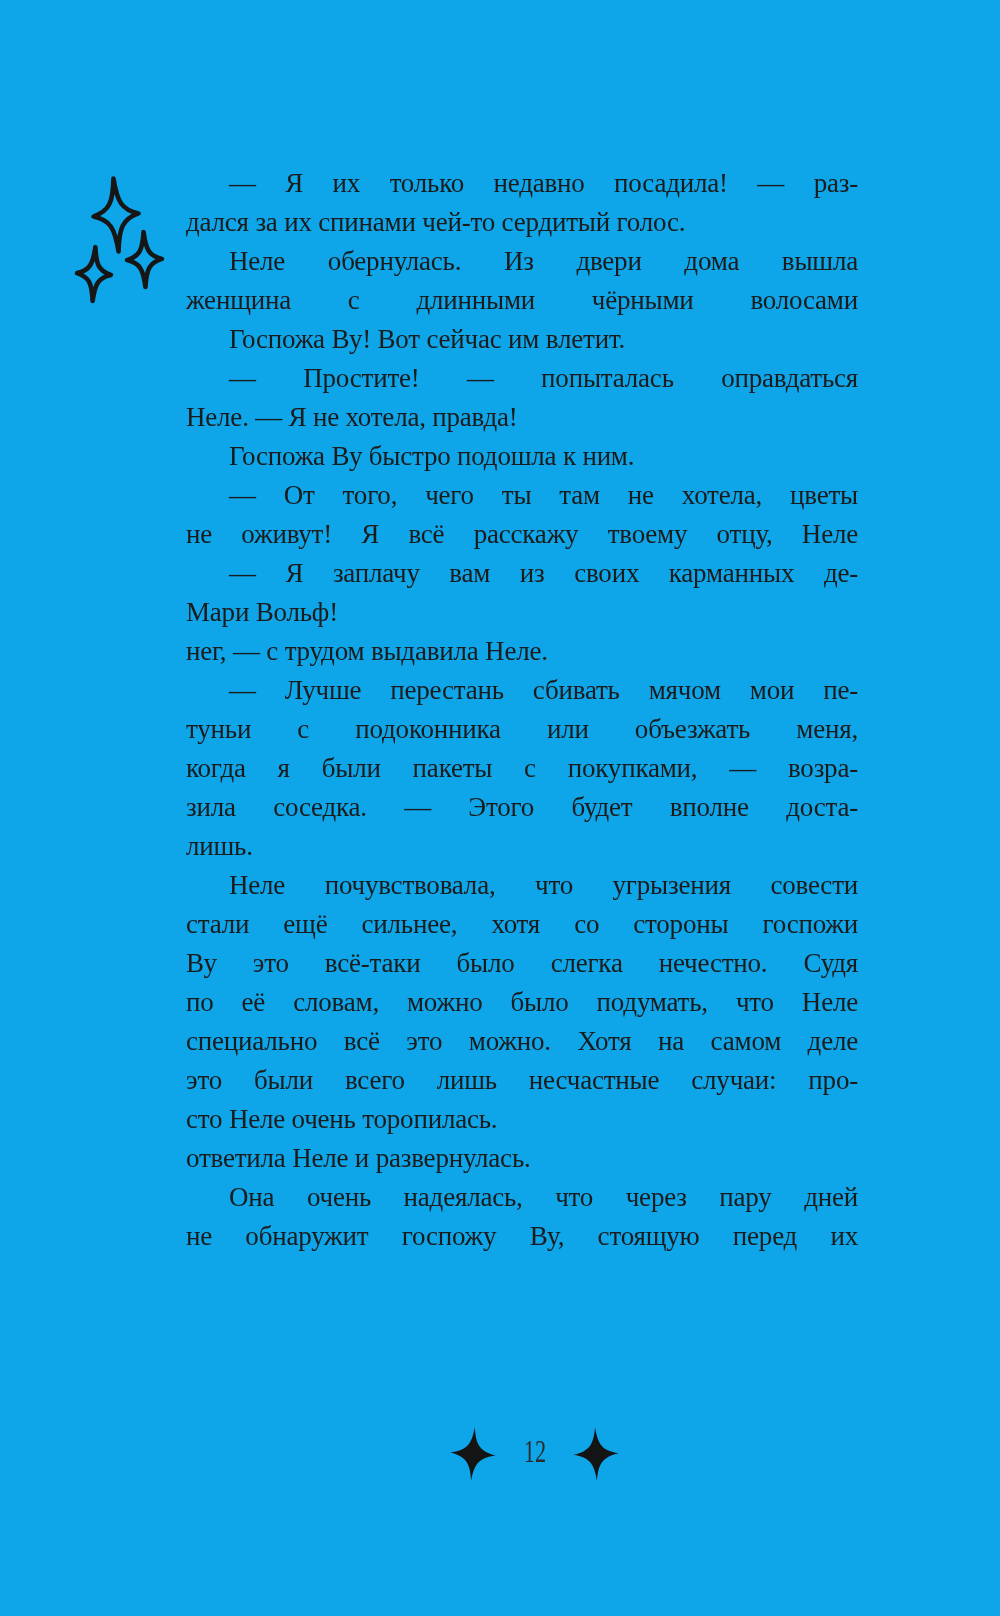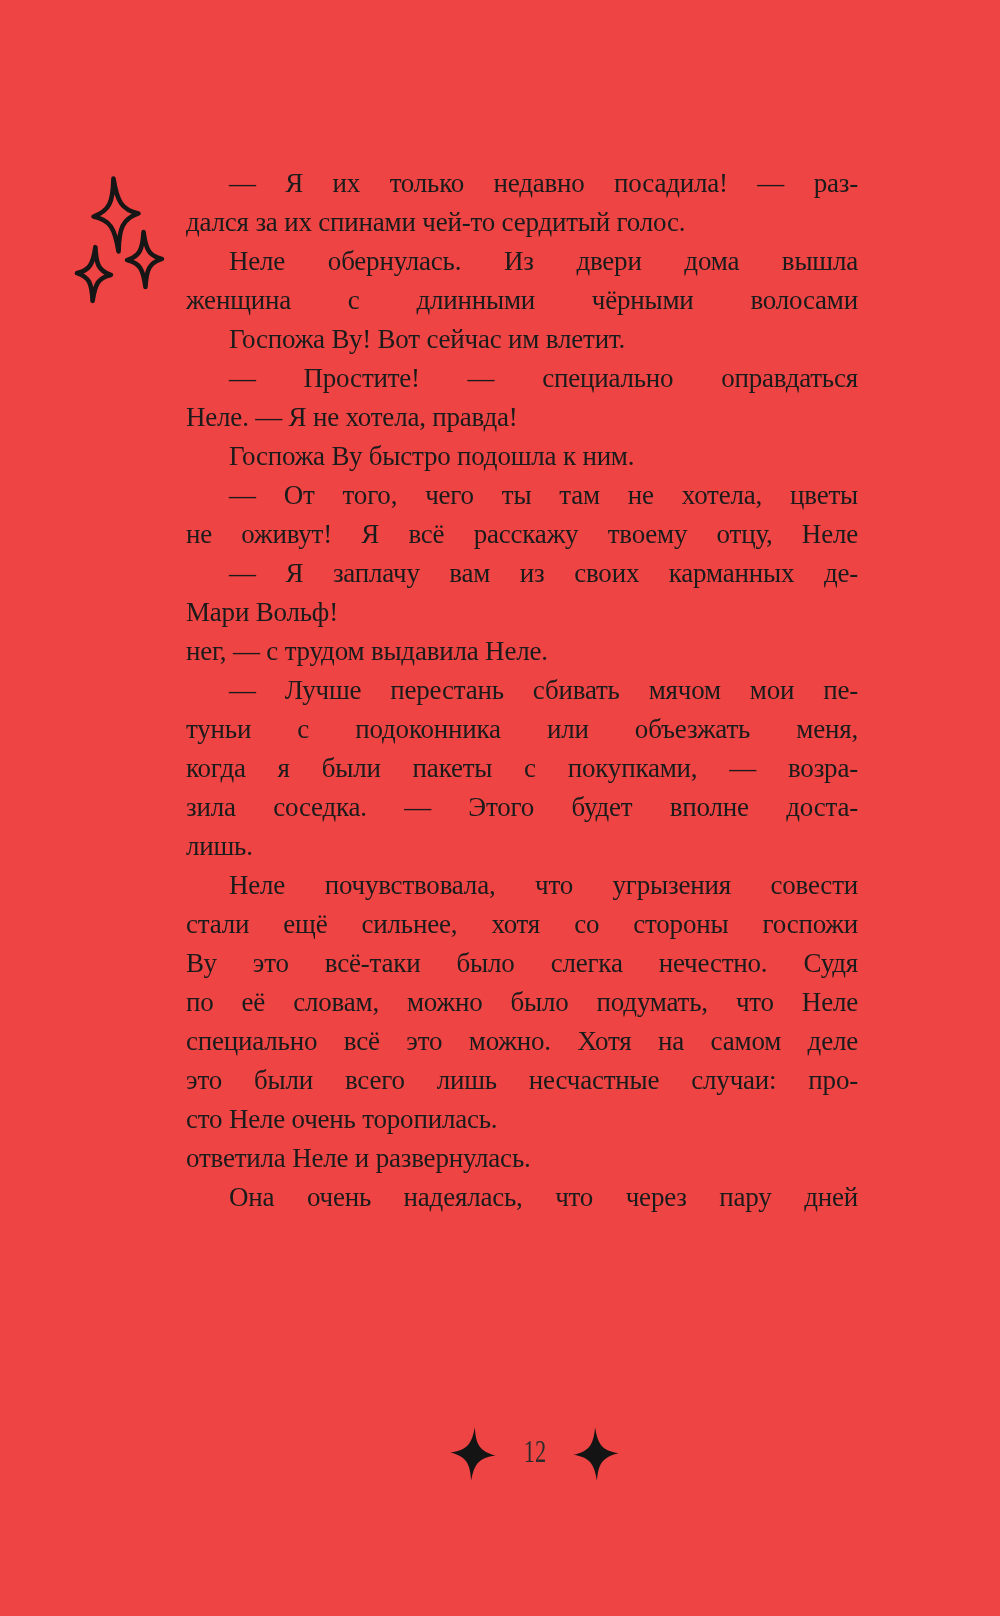--- a/index.html
+++ b/index.html
@@ -5,21 +5,21 @@
   html, body { margin: 0; padding: 0; }
   body {
     width: 1000px; height: 1616px;
     background: #ffffff;
     position: relative;
     font-family: "Liberation Serif", serif;
     overflow: hidden;
   }
   .page {
     position: absolute; inset: 0;
-    background: #ef4444;
+    background: #0ea5e9;
   }
   
   .deco-topleft svg { position: absolute; overflow: visible; }
   .star-s1 { left: 92px;  top: 177px; width: 48px; height: 76px; transform: rotate(-4deg); }
   .star-s2 { left: 76px;  top: 246px; width: 36px; height: 56px; transform: rotate(3deg); }
   .star-s3 { left: 126px; top: 231px; width: 37px; height: 57px; transform: rotate(-2deg); }
   .star-outline path {
     fill: none; stroke: #161616; stroke-width: 4.6px;
     vector-effect: non-scaling-stroke; stroke-linejoin: round;
   }
@@ -72,21 +72,21 @@
       <path d="M50 2 C54.5 33 63 44 97 50 C63 56 54.5 67 50 98 C45.5 67 37 56 3 50 C37 44 45.5 33 50 2 Z"></path>
     </svg>
   </div>
 
   <div class="textblock">
       <div class="line indent">— Я их только недавно посадила! — раз-</div>
       <div class="line end">дался за их спинами чей-то сердитый голос.</div>
       <div class="line indent">Неле обернулась. Из двери дома вышла</div>
       <div class="line">женщина с длинными чёрными волосами</div>
       <div class="line indent end">Госпожа Ву! Вот сейчас им влетит.</div>
-      <div class="line indent">— Простите! — специально оправдаться</div>
+      <div class="line indent">— Простите! — попыталась оправдаться</div>
       <div class="line end">Неле. — Я не хотела, правда!</div>
       <div class="line indent end">Госпожа Ву быстро подошла к ним.</div>
       <div class="line indent">— От того, чего ты там не хотела, цветы</div>
       <div class="line">не оживут! Я всё расскажу твоему отцу, Неле</div>
       <div class="line indent">— Я заплачу вам из своих карманных де-</div>
       <div class="line end">Мари Вольф!</div>
       <div class="line end">нег, — с трудом выдавила Неле.</div>
       <div class="line indent">— Лучше перестань сбивать мячом мои пе-</div>
       <div class="line">туньи с подоконника или объезжать меня,</div>
       <div class="line">когда я были пакеты с покупками, — возра-</div>
@@ -94,20 +94,21 @@
       <div class="line end">лишь.</div>
       <div class="line indent">Неле почувствовала, что угрызения совести</div>
       <div class="line">стали ещё сильнее, хотя со стороны госпожи</div>
       <div class="line">Ву это всё-таки было слегка нечестно. Судя</div>
       <div class="line">по её словам, можно было подумать, что Неле</div>
       <div class="line">специально всё это можно. Хотя на самом деле</div>
       <div class="line">это были всего лишь несчастные случаи: про-</div>
       <div class="line end">сто Неле очень торопилась.</div>
       <div class="line end">ответила Неле и развернулась.</div>
       <div class="line indent">Она очень надеялась, что через пару дней</div>
+      <div class="line">не обнаружит госпожу Ву, стоящую перед их</div>
     </div>
 
   <div class="footer">
     <svg class="fstar-left star-filled" viewBox="0 0 100 100" preserveAspectRatio="none">
       <path d="M50 2 C54.5 33 63 44 97 50 C63 56 54.5 67 50 98 C45.5 67 37 56 3 50 C37 44 45.5 33 50 2 Z"></path>
     </svg>
     <div class="pagenum">12</div>
     <svg class="fstar-right star-filled" viewBox="0 0 100 100" preserveAspectRatio="none">
       <path d="M50 2 C54.5 33 63 44 97 50 C63 56 54.5 67 50 98 C45.5 67 37 56 3 50 C37 44 45.5 33 50 2 Z"></path>
     </svg>

